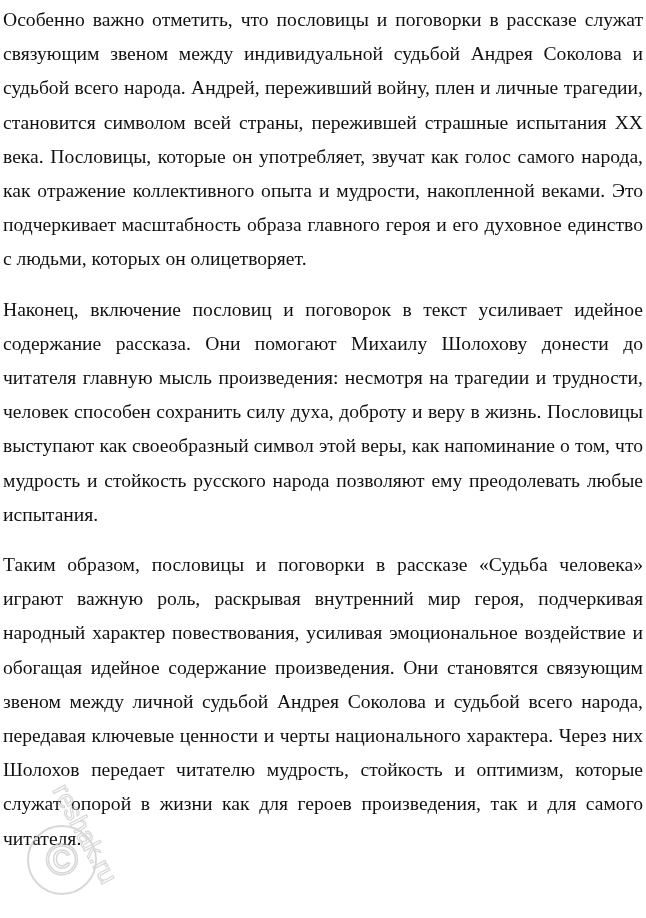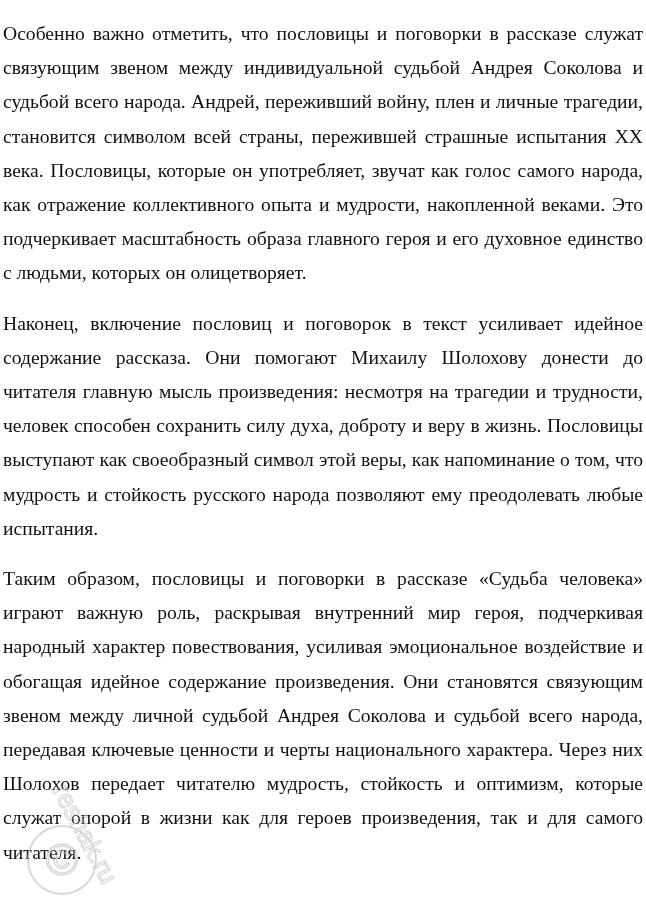--- a/index.html
+++ b/index.html
@@ -1,19 +1,19 @@
 <!DOCTYPE html>
 <html><head>
   <meta charset="utf-8">
   <style>
     html, body { margin: 0; padding: 0; background: #ffffff; }
     body { width: 646px; height: 918px; overflow: hidden; position: relative; }
     .page {
       position: absolute; left: 0; top: 0; width: 646px;
-      padding: 18px 3px 0 3px; box-sizing: border-box;
+      padding: 4px 3px 0 3px; box-sizing: border-box;
       font-family: "Liberation Serif", "DejaVu Serif", serif;
       font-size: 19.6px; line-height: 34.2px; color: #111111;
       text-align: justify; text-align-last: left;
     }
     .page p { margin: 0 0 16px 0; }
     .page p:first-child { margin-top: 0; }
     .watermark {
       position: absolute; left: 22px; top: 780px; width: 120px; height: 130px;
       pointer-events: none; opacity: 0.55;
     }

